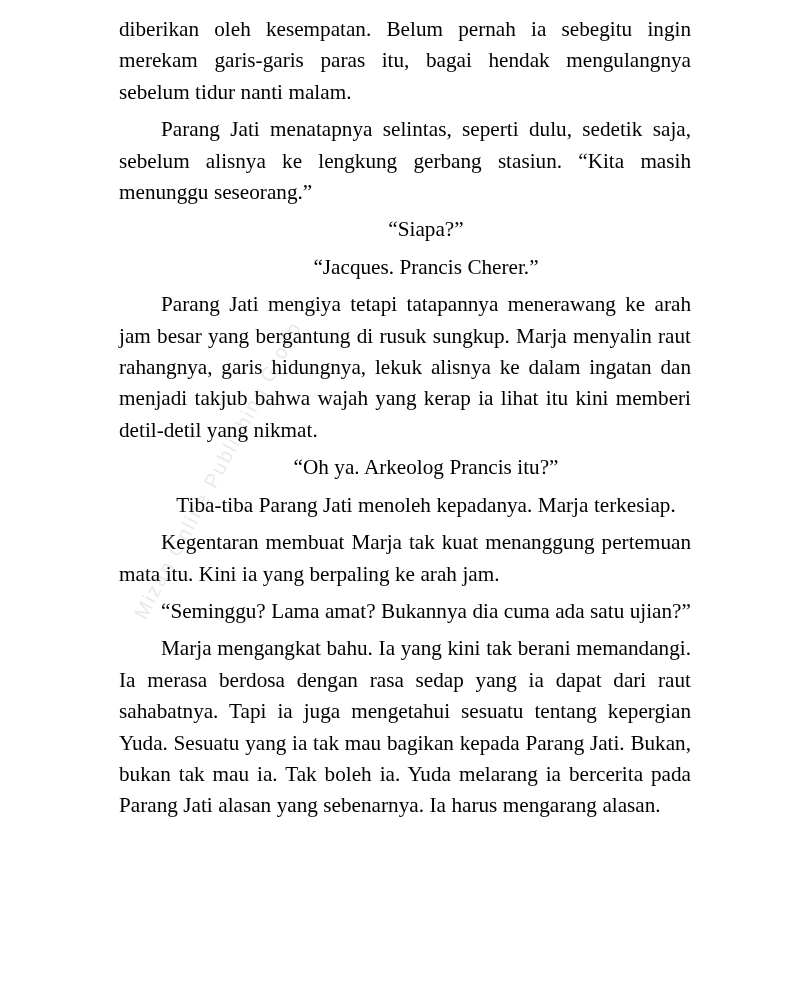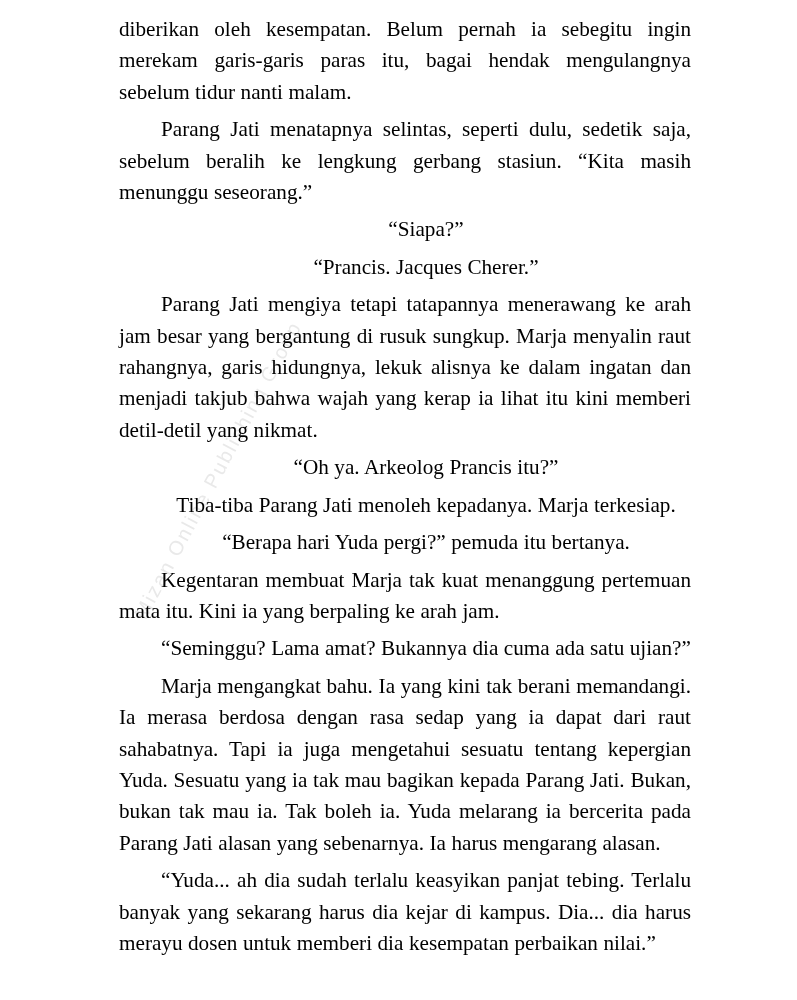--- a/index.html
+++ b/index.html
@@ -87,37 +87,35 @@
 <div class="page">
 
   <div class="watermark">
     <div class="watermark-text">Mizan Online Publishing Group</div>
   </div>
 
   <div class="text-column">
 
     <p class="continued">diberikan oleh kesempatan. Belum pernah ia sebegitu ingin merekam garis-garis paras itu, bagai hendak mengulangnya sebelum tidur nanti malam.</p>
 
-    <p class="indent">Parang Jati menatapnya selintas, seperti dulu, sedetik saja, sebelum beralih ke lengkung gerbang stasiun. “Kita masih menunggu seseorang.”</p>
+    <p class="indent">Parang Jati menatapnya selintas, seperti dulu, sedetik saja, sebelum alisnya ke lengkung gerbang stasiun. “Kita masih menunggu seseorang.”</p>
 
     <p class="indent noljust">“Siapa?”</p>
 
-    <p class="indent noljust">“Prancis. Jacques Cherer.”</p>
+    <p class="indent noljust">“Jacques. Prancis Cherer.”</p>
 
     <p class="indent">Parang Jati mengiya tetapi tatapannya menerawang ke arah jam besar yang bergantung di rusuk sungkup. Marja menyalin raut rahangnya, garis hidungnya, lekuk alisnya ke dalam ingatan dan menjadi takjub bahwa wajah yang kerap ia lihat itu kini memberi detil-detil yang nikmat.</p>
 
     <p class="indent noljust">“Oh ya. Arkeolog Prancis itu?”</p>
 
     <p class="indent noljust">Tiba-tiba Parang Jati menoleh kepadanya. Marja terkesiap.</p>
 
-    <p class="indent noljust">“Berapa hari Yuda pergi?” pemuda itu bertanya.</p>
 
     <p class="indent">Kegentaran membuat Marja tak kuat menanggung pertemuan mata itu. Kini ia yang berpaling ke arah jam.</p>
 
 
     <p class="indent">“Seminggu? Lama amat? Bukannya dia cuma ada satu ujian?”</p>
 
     <p class="indent">Marja mengangkat bahu. Ia yang kini tak berani memandangi. Ia merasa berdosa dengan rasa sedap yang ia dapat dari raut sahabatnya. Tapi ia juga mengetahui sesuatu tentang kepergian Yuda. Sesuatu yang ia tak mau bagikan kepada Parang Jati. Bukan, bukan tak mau ia. Tak boleh ia. Yuda melarang ia bercerita pada Parang Jati alasan yang sebenarnya. Ia harus mengarang alasan.</p>
 
-    <p class="indent">“Yuda... ah dia sudah terlalu keasyikan panjat tebing. Terlalu banyak yang sekarang harus dia kejar di kampus. Dia... dia harus merayu dosen untuk memberi dia kesempatan perbaikan nilai.”</p>
 
   </div>
 </div>
 
 </body></html>

